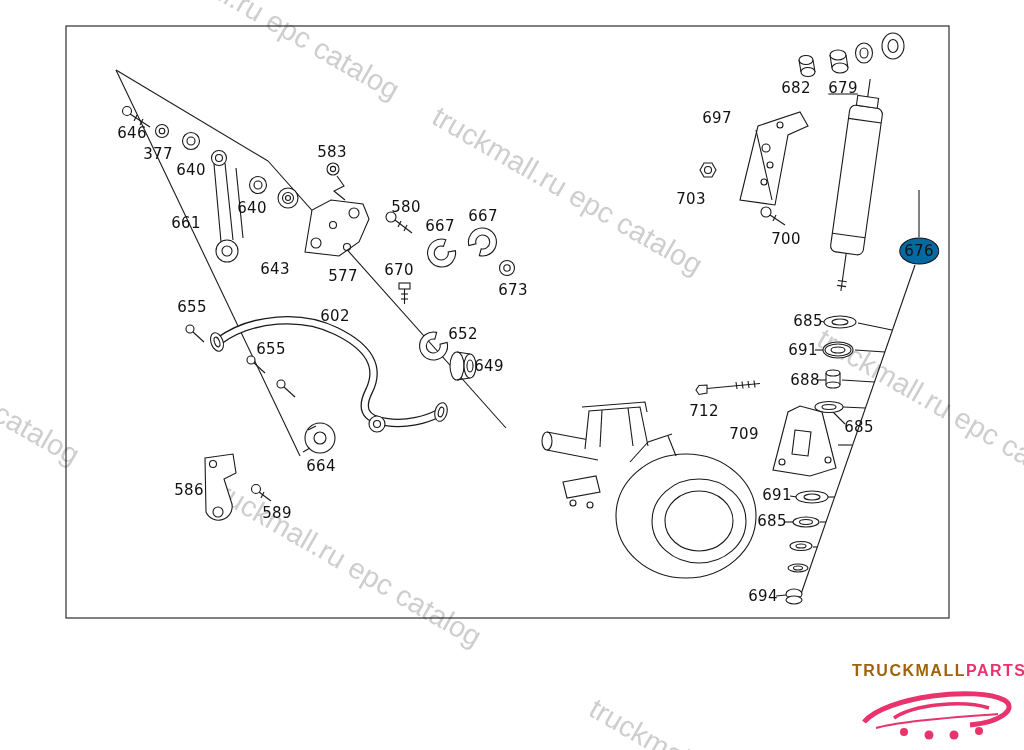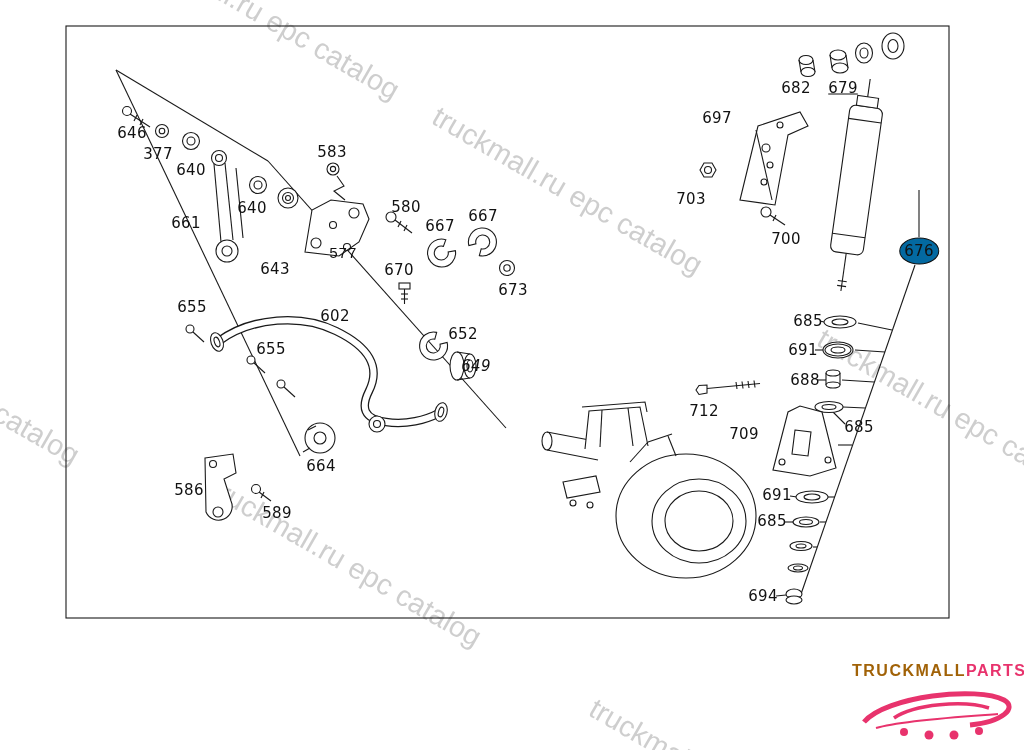--- a/index.html
+++ b/index.html
@@ -287,31 +287,31 @@
 </svg>
 
 <div id="label-layer">
     <div class="part-label" style="left: 132px; top: 133px;">646</div>
     <div class="part-label" style="left: 158px; top: 154px;">377</div>
     <div class="part-label" style="left: 191px; top: 170px;">640</div>
     <div class="part-label" style="left: 186px; top: 223px;">661</div>
     <div class="part-label" style="left: 252px; top: 208px;">640</div>
     <div class="part-label" style="left: 275px; top: 229px; margin-top: 40px;">643</div>
     <div class="part-label" style="left: 332px; top: 152px;">583</div>
-    <div class="part-label" style="left: 343px; top: 254px; font-family: Liberation Mono, monospace;">577</div>
+    <div class="part-label" style="left: 343px; top: 276px;">577</div>
     <div class="part-label" style="left: 406px; top: 207px;">580</div>
     <div class="part-label" style="left: 440px; top: 226px;">667</div>
     <div class="part-label" style="left: 483px; top: 216px;">667</div>
     <div class="part-label" style="left: 399px; top: 270px;">670</div>
     <div class="part-label" style="left: 513px; top: 290px;">673</div>
     <div class="part-label" style="left: 192px; top: 307px;">655</div>
     <div class="part-label" style="left: 271px; top: 349px;">655</div>
     <div class="part-label" style="left: 335px; top: 316px;">602</div>
     <div class="part-label" style="left: 463px; top: 334px;">652</div>
-    <div class="part-label" style="left: 476px; top: 366px; font-style: italic;">649</div>
+    <div class="part-label" style="left: 489px; top: 366px;">649</div>
     <div class="part-label" style="left: 321px; top: 466px;">664</div>
     <div class="part-label" style="left: 189px; top: 490px;">586</div>
     <div class="part-label" style="left: 277px; top: 513px;">589</div>
     <div class="part-label" style="left: 796px; top: 88px;">682</div>
     <div class="part-label" style="left: 843px; top: 88px; text-decoration: underline;">679</div>
     <div class="part-label" style="left: 717px; top: 118px;">697</div>
     <div class="part-label" style="left: 691px; top: 199px;">703</div>
     <div class="part-label" style="left: 786px; top: 239px;">700</div>
     <div class="part-label" style="left: 808px; top: 321px;">685</div>
     <div class="part-label" style="left: 803px; top: 350px;">691</div>

